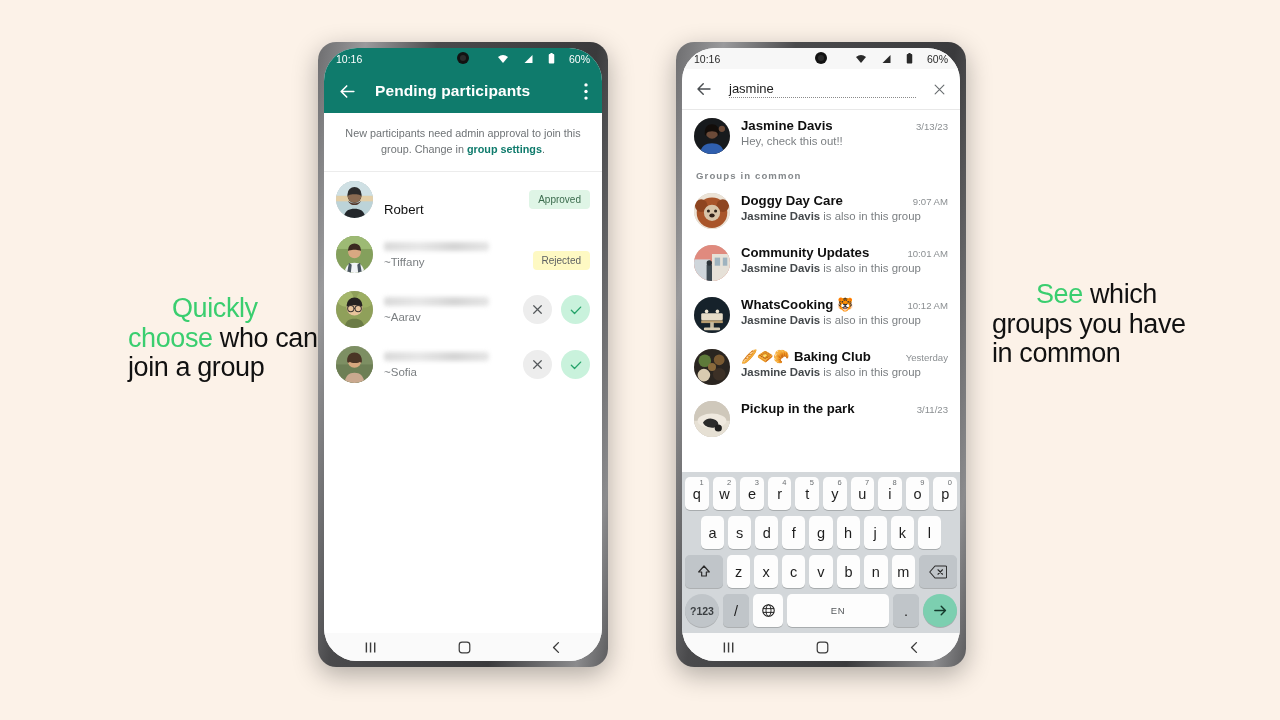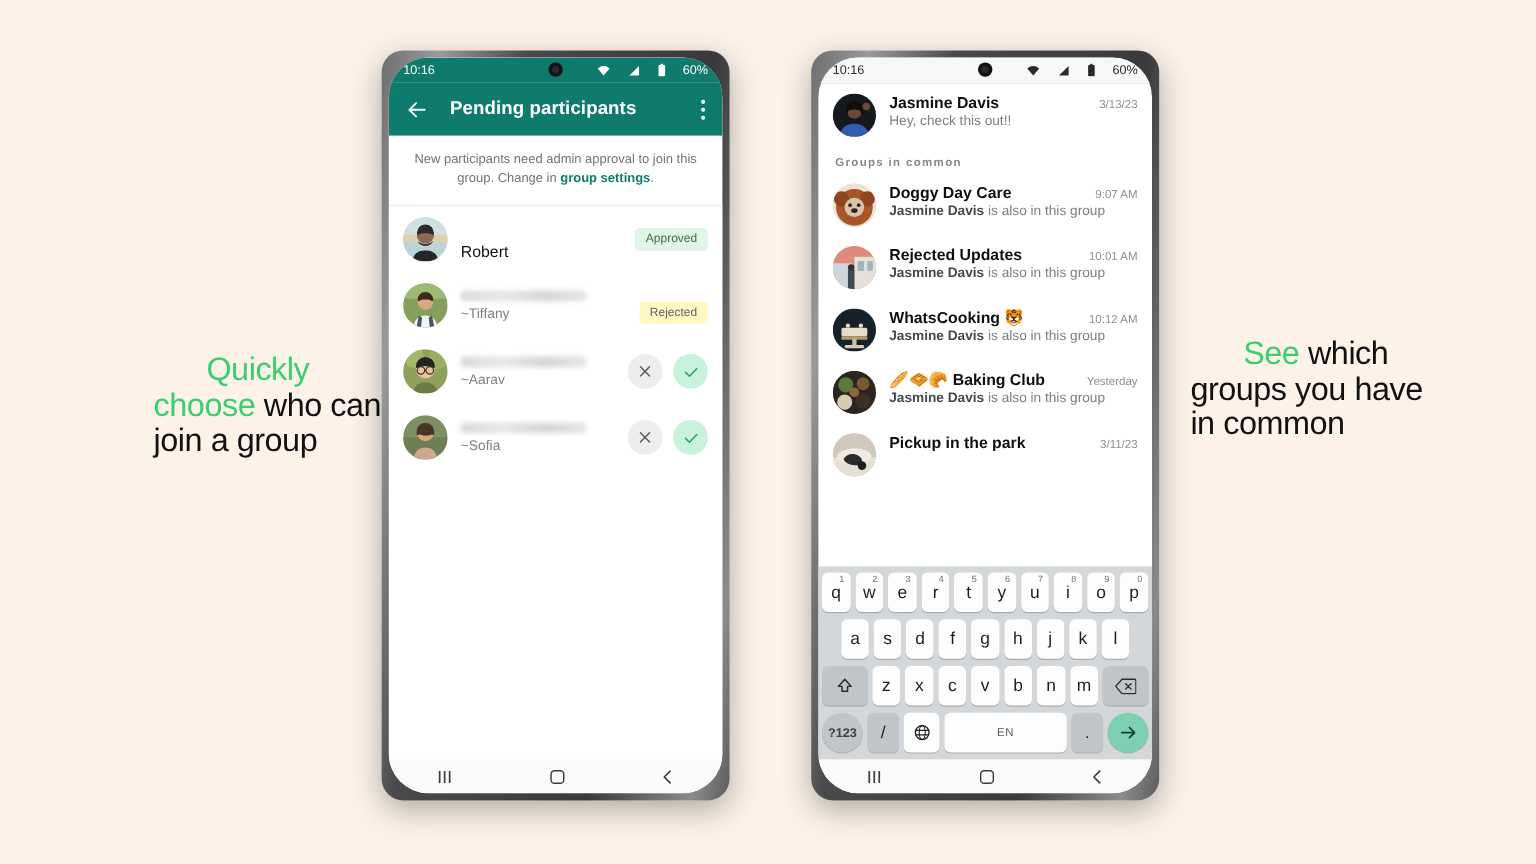--- a/index.html
+++ b/index.html
@@ -302,20 +302,33 @@
               <path d="M2 18 L18 18 L18 2 Z" fill="#2a2a2a"></path>
             </svg>
         <svg width="7" height="11" viewBox="0 0 12 20">
               <rect x="4" y="0" width="4" height="2" fill="#2a2a2a"></rect>
               <rect x="1" y="2" width="10" height="17" rx="1.5" fill="#2a2a2a"></rect>
             </svg>
         <span>60%</span>
       </span>
     </div>
 
+    <div class="searchbar">
+      <span class="icon-btn">
+        <svg width="18" height="18" viewBox="0 0 24 24">
+              <path d="M20 12H5M11 5l-7 7 7 7" stroke="#4a4e51" stroke-width="1.9" fill="none" stroke-linecap="round" stroke-linejoin="round"></path>
+            </svg>
+      </span>
+      <span class="search-text" placeholder="Search...">jasmine</span>
+      <span class="icon-btn">
+        <svg width="15" height="15" viewBox="0 0 24 24">
+              <path d="M5 5l14 14M19 5L5 19" stroke="#6a6e71" stroke-width="1.8" stroke-linecap="round"></path>
+            </svg>
+      </span>
+    </div>
     <div class="sep"></div>
 
     <div class="crow">
       <div class="avatar">
         <svg viewBox="0 0 40 40">
               <rect width="40" height="40" fill="#171a1d"></rect>
               <path d="M6 40c2-9 7-12 14-12s12 3 14 12Z" fill="#2f5fae"></path>
               <circle cx="20" cy="16" r="7" fill="#6b4a38"></circle>
               <path d="M12 17c0-7 3-10 8-10s8 3 8 10c0 4-2 2-2 0-1-3-11-3-12 0 0 2-2 4-2 0Z" fill="#120d0a"></path>
               <circle cx="31" cy="12" r="3.5" fill="#6b4a38"></circle>
@@ -361,21 +374,21 @@
               <rect x="0" y="16" width="18" height="24" fill="#cfd6db"></rect>
               <rect x="20" y="10" width="20" height="30" fill="#e6e1d8"></rect>
               <rect x="23" y="14" width="6" height="9" fill="#9fb3bf"></rect>
               <rect x="32" y="14" width="5" height="9" fill="#9fb3bf"></rect>
               <path d="M14 22h6v18h-6z" fill="#3e4a52"></path>
               <circle cx="17" cy="20" r="3" fill="#2b3238"></circle>
             </svg>
       </div>
       <div class="cbody">
         <div class="cline1">
-          <span class="ctitle">Rejected Updates</span>
+          <span class="ctitle">Community Updates</span>
           <span class="ctime">10:01 AM</span>
         </div>
         <div class="csub"><b>Jasmine Davis</b><span> is also in this group</span></div>
       </div>
     </div>
 
     <div class="crow">
       <div class="avatar">
         <svg viewBox="0 0 40 40">
               <rect width="40" height="40" fill="#16222b"></rect>

